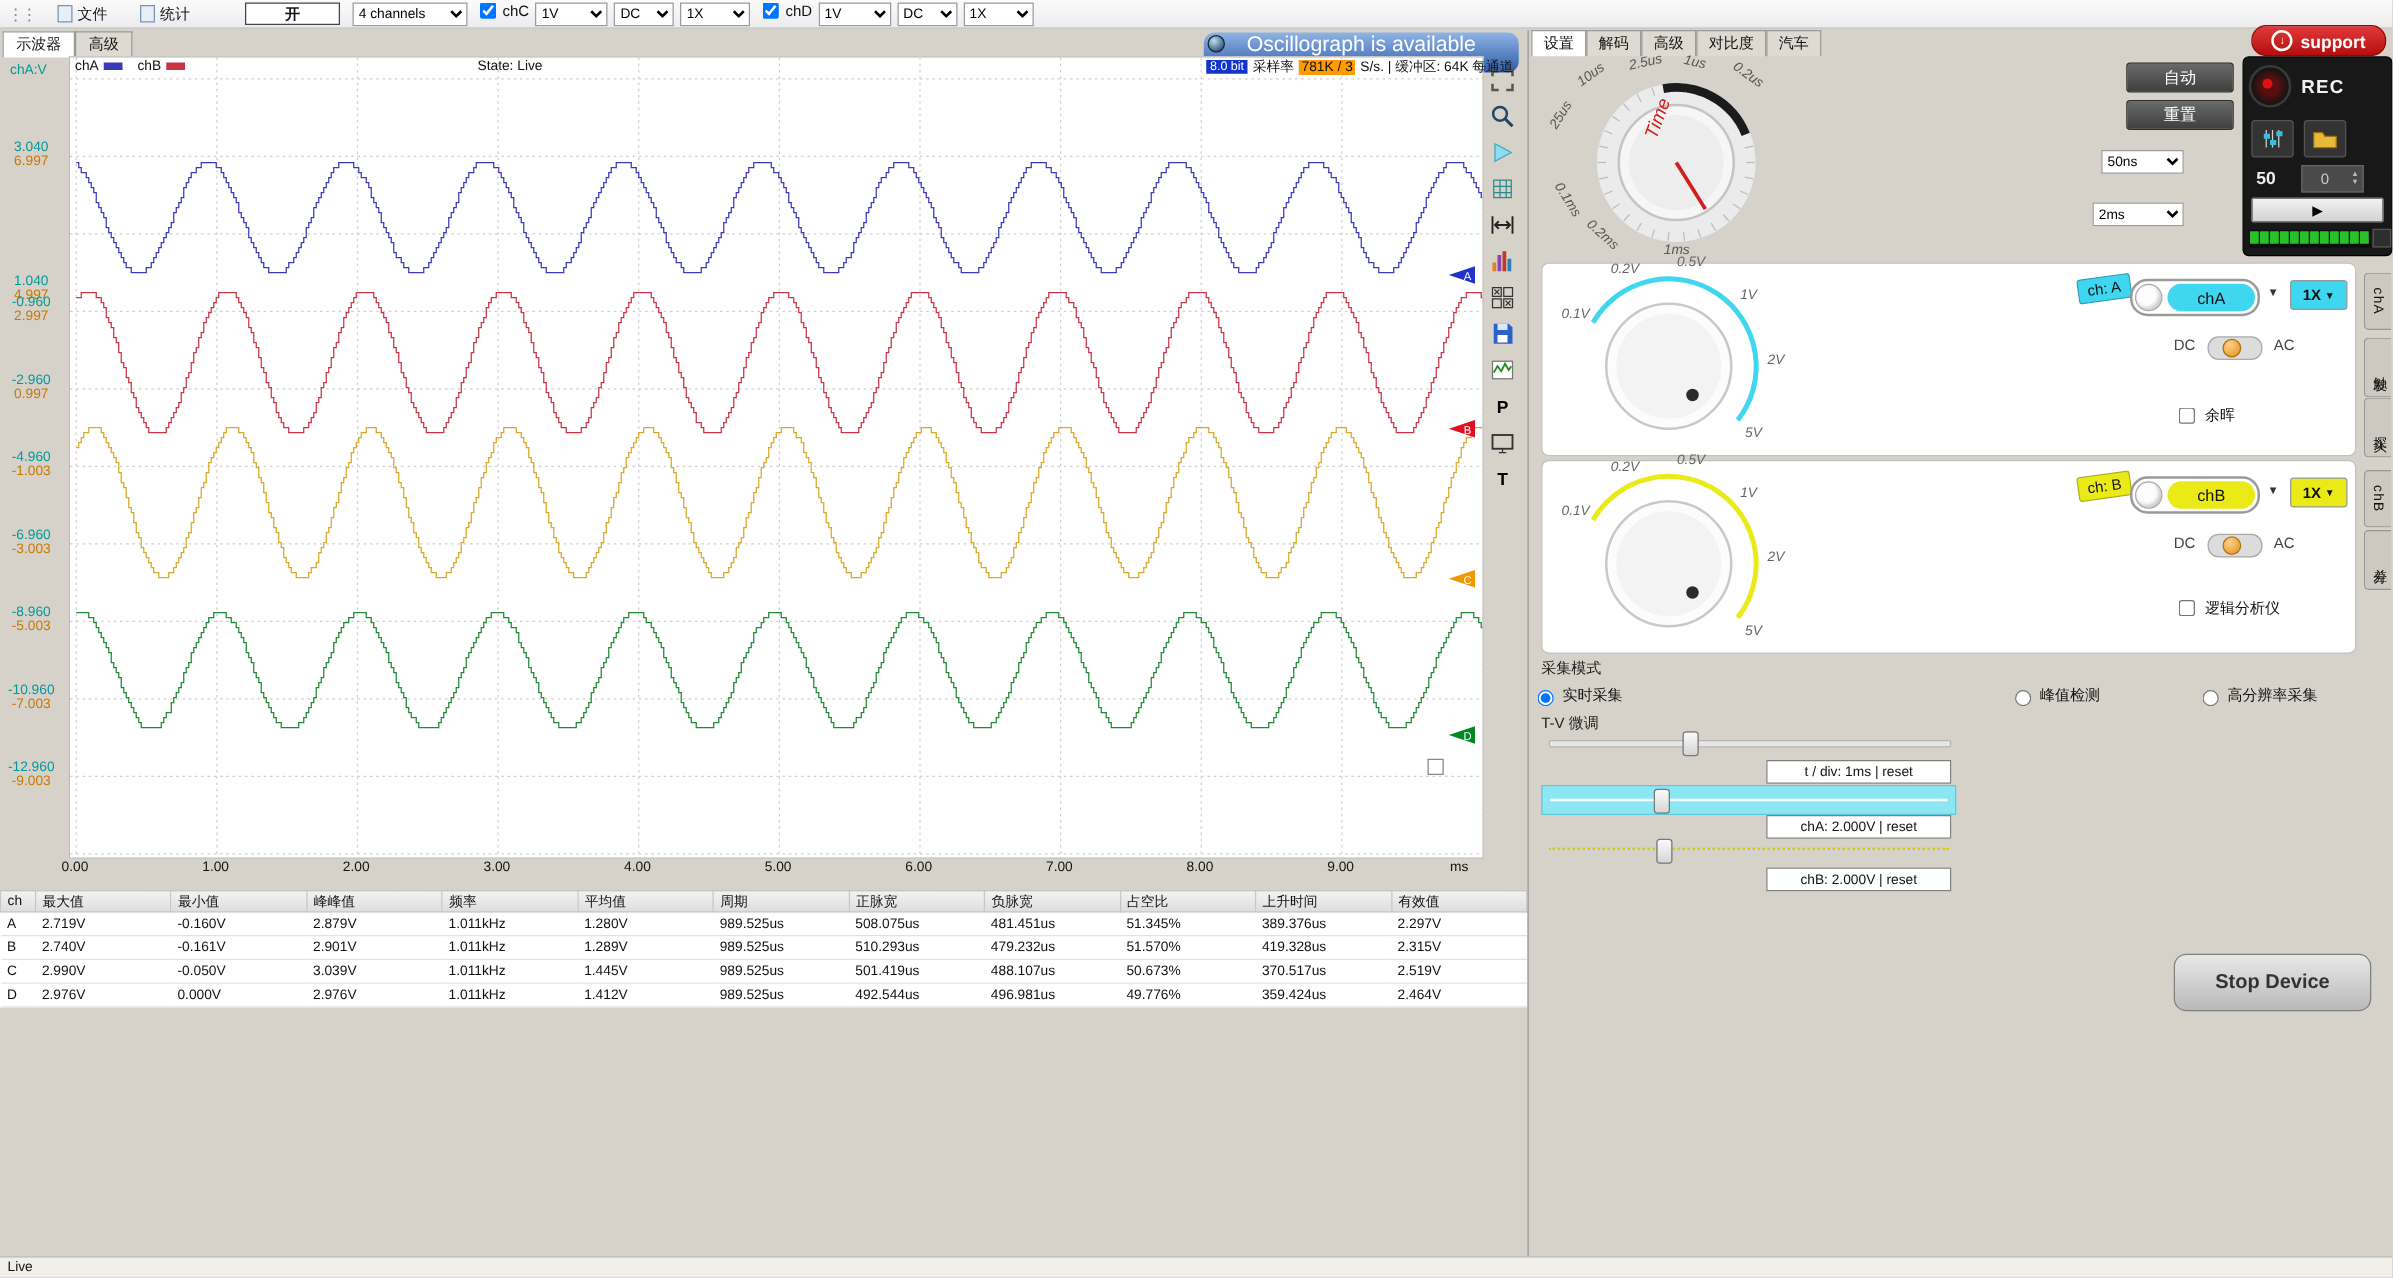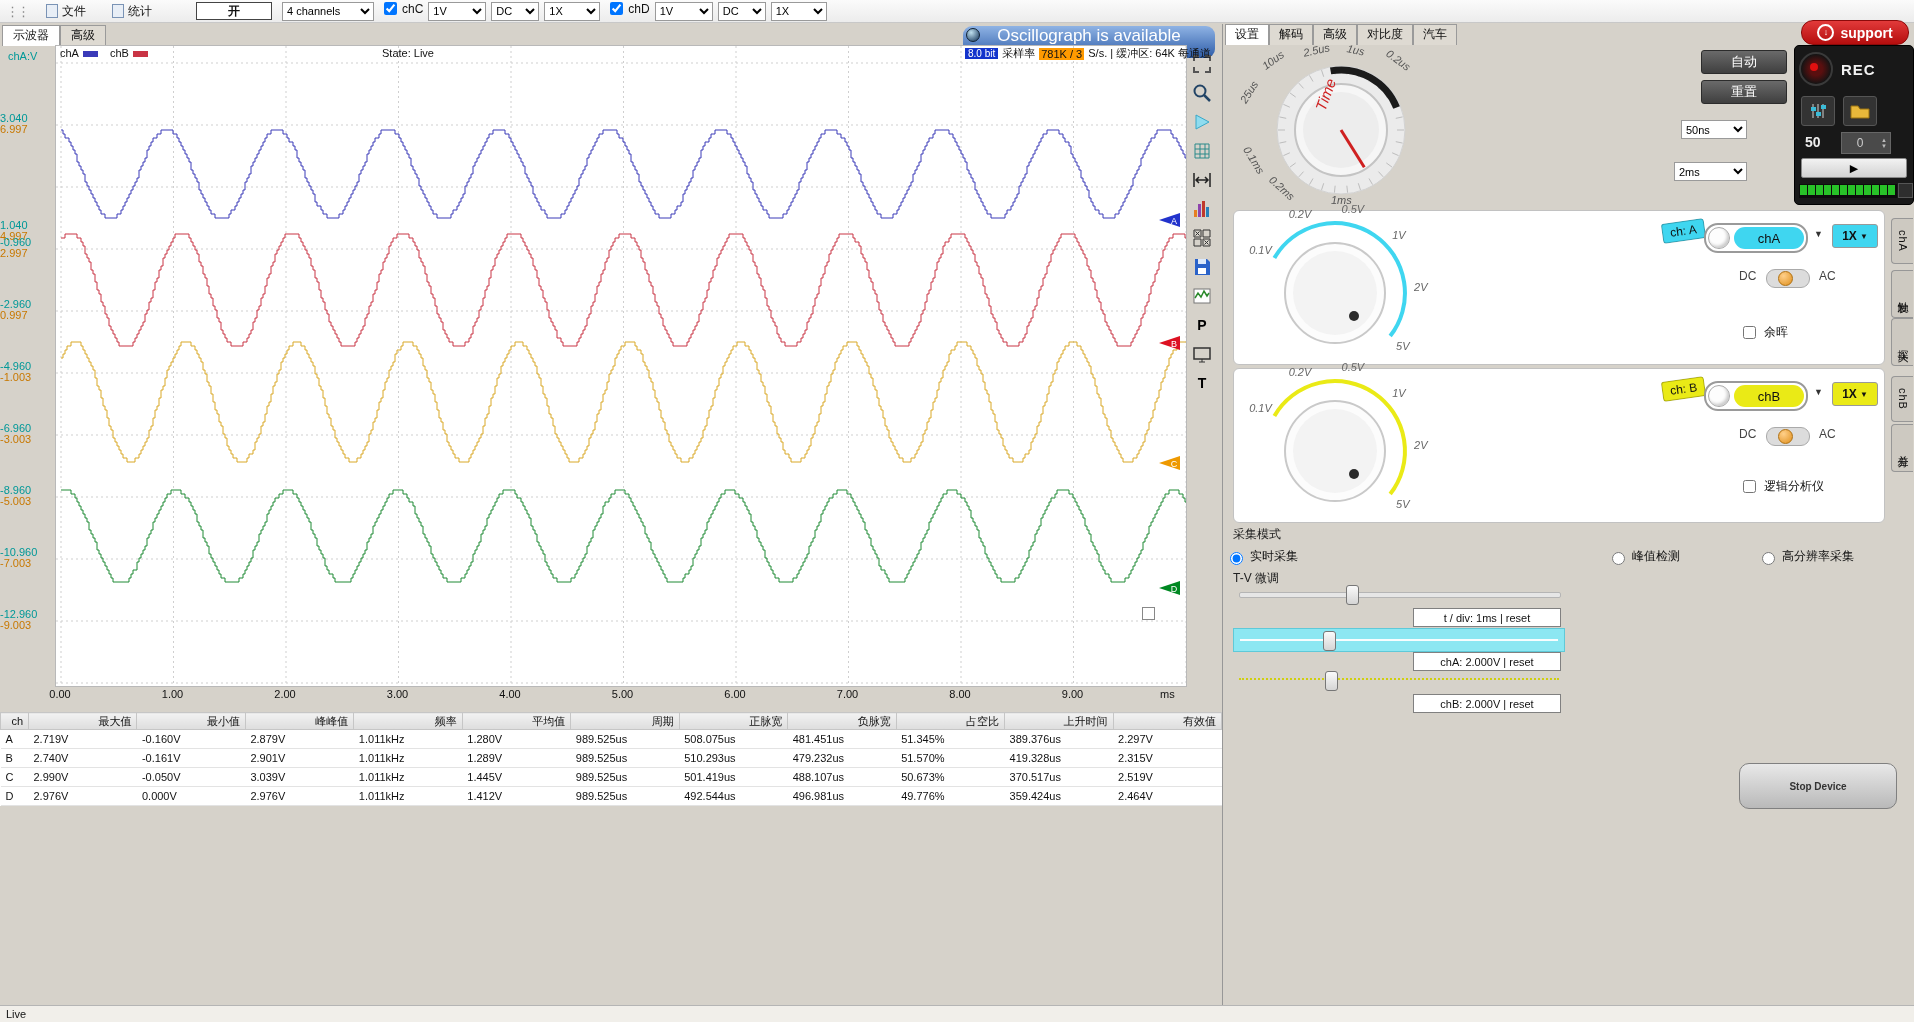--- a/index.html
+++ b/index.html
@@ -29,40 +29,40 @@
   #plot-svg{position:absolute;left:55px;top:45px;background:#fff;border:1px solid #b9b9b9}
   #axis-label{position:absolute;left:8px;top:50px;color:#009898;font-size:11px}
   #plot-legend{position:absolute;left:60px;top:47px;display:flex;gap:12px;align-items:center;font-size:11px;z-index:3}
   .swatch{display:inline-block;width:15px;height:6px;margin-left:4px;vertical-align:middle}
   .sw-a{background:#3a3ab8}.sw-b{background:#c93445}
   #plot-state{position:absolute;left:382px;top:47px;font-size:11px;z-index:3}
   #plot-sr{position:absolute;left:965px;top:46px;display:flex;gap:4px;align-items:center;font-size:11px;z-index:3;white-space:nowrap}
   .bits{background:#1334cc;color:#fff;padding:0 3px;font-size:10px}
   .srhl{background:#ff9a00;padding:0 2px}
   #y-axis{position:absolute;left:0;top:45px;width:52px;height:640px}
-  .yrow{position:absolute;right:2px;width:50px;text-align:left;line-height:11px;font-size:11px}
+  .yrow{position:absolute;right:2px;width:50px;text-align:center;line-height:11px;font-size:11px}
   .yrow .v1{color:#009898;display:block}
   .yrow .v2{color:#c87800;display:block}
   #x-axis{position:absolute;left:55px;top:688px;width:1140px;height:14px;font-size:11px}
   .xtick{position:absolute;transform:translateX(-50%)}
   .xunit{position:absolute}
   #plot-markers{position:absolute;left:1158px;top:45px;width:26px;height:640px;z-index:3}
   .marker{position:absolute;left:0}
   #plot-checkbox{position:absolute;left:1142px;top:607px;width:11px;height:11px;background:#fff;border:1px solid #888;z-index:3}
   
   #side-toolbar{position:absolute;left:1188px;top:52px;width:28px;display:flex;flex-direction:column;
       gap:5px;align-items:center}
   .tool-btn{width:24px;height:24px;display:flex;align-items:center;justify-content:center;
       background:transparent;border:none;padding:0;font-weight:bold;font-size:14px;
       font-family:"Liberation Sans",sans-serif;cursor:pointer}
   
   #meas-table{position:absolute;left:0;top:712px;width:1222px;border-collapse:collapse;
       table-layout:fixed;font-size:11px;background:#fff}
   #meas-table th{background:linear-gradient(#f2f2f2,#dddddd);font-weight:normal;border:1px solid #c6c6c6;
-      height:16px;text-align:right;padding:0 5px}
+      height:16px;text-align:left;padding:0 5px}
   #meas-table td{border-bottom:1px solid #e3e3e3;height:18px;padding:0 5px}
   
   #right-panel{position:absolute;left:1222px;top:24px;width:692px;height:981px;background:#d6d2ca;
       border-left:1px solid #979797}
   .rp-tabs{position:absolute;left:2px;top:0;display:flex}
   .rp-tab{padding:1px 9px 2px;border:1px solid #9a9a9a;border-bottom:none;background:#dedad2}
   .rp-tab.active{background:#fff}
   #support-btn{position:absolute;left:578px;top:-4px;width:108px;height:25px;border-radius:12px;
       background:linear-gradient(#e23a3a,#b50e0e);color:#fff;font-weight:bold;font-size:14px;border:1px solid #8c0a0a;
       display:flex;align-items:center;justify-content:center;gap:6px;z-index:5}
@@ -125,21 +125,21 @@
       border:1px solid #777;border-radius:3px}
   .tv-label{position:absolute;left:190px;width:146px;height:17px;background:#fff;border:1px solid #808080;
       font-size:11px;display:flex;align-items:center;justify-content:center}
   
   #refresh-box{position:absolute;left:10px;top:736px;width:480px;height:52px;border:1px solid #777;background:#d6d2ca}
   #refresh-title{position:absolute;left:12px;top:-8px;background:#d6d2ca;padding:0 5px;font-size:12px}
   #refresh-row{position:absolute;left:10px;top:20px;right:8px;display:flex;align-items:center;gap:8px;font-size:12px}
   #refresh-track{flex:1;height:2px;background:#888;position:relative}
   #refresh-handle{position:absolute;top:-7px;width:10px;height:15px;background:#4a4a4a;border:1px solid #222;border-radius:2px}
   #stop-btn{position:absolute;left:516px;top:739px;width:158px;height:46px;border-radius:10px;
-      background:linear-gradient(#e8e8e8,#b9b9b9);border:1px solid #808080;font-size:10px;font-weight:bold;color:#333}
+      background:linear-gradient(#e8e8e8,#b9b9b9);border:1px solid #808080;font-size:16px;font-weight:bold;color:#333}
   
   .vtab{position:absolute;left:668px;width:21px;background:#cdc9c1;border:1px solid #979797;border-right:none;
       border-radius:4px 0 0 4px;writing-mode:vertical-rl;text-orientation:mixed;font-size:11px;
       display:flex;align-items:center;justify-content:center;letter-spacing:1px}
   
   #statusbar{position:absolute;left:0;bottom:0;width:100%;height:17px;background:#f1efea;
       border-top:1px solid #b5b5b5;font-size:11px;line-height:17px;padding-left:6px;box-sizing:border-box}
 </style>
 </head>
 <body>

